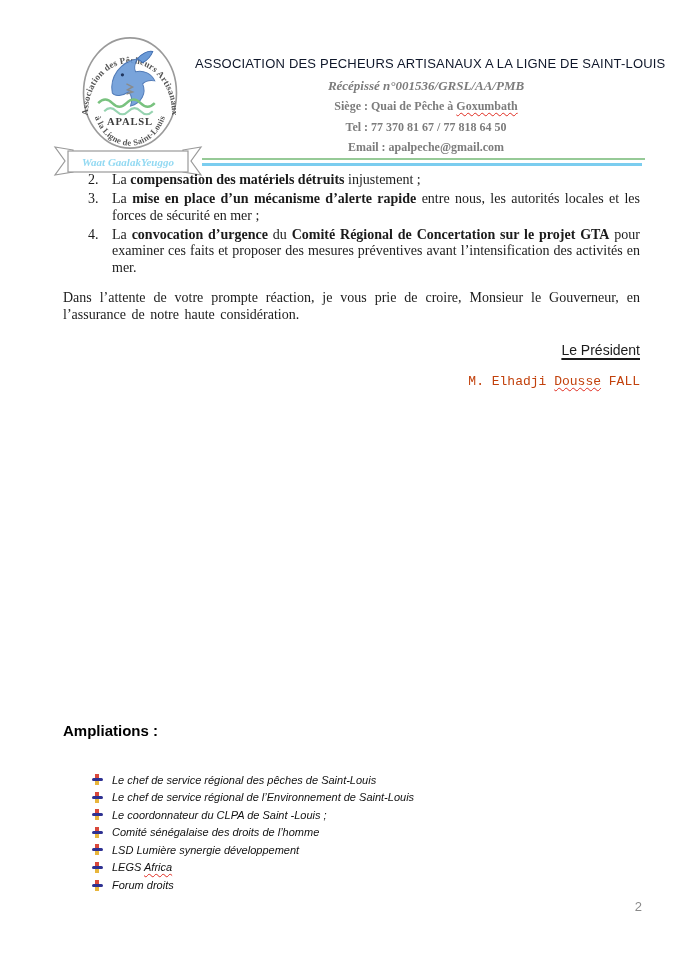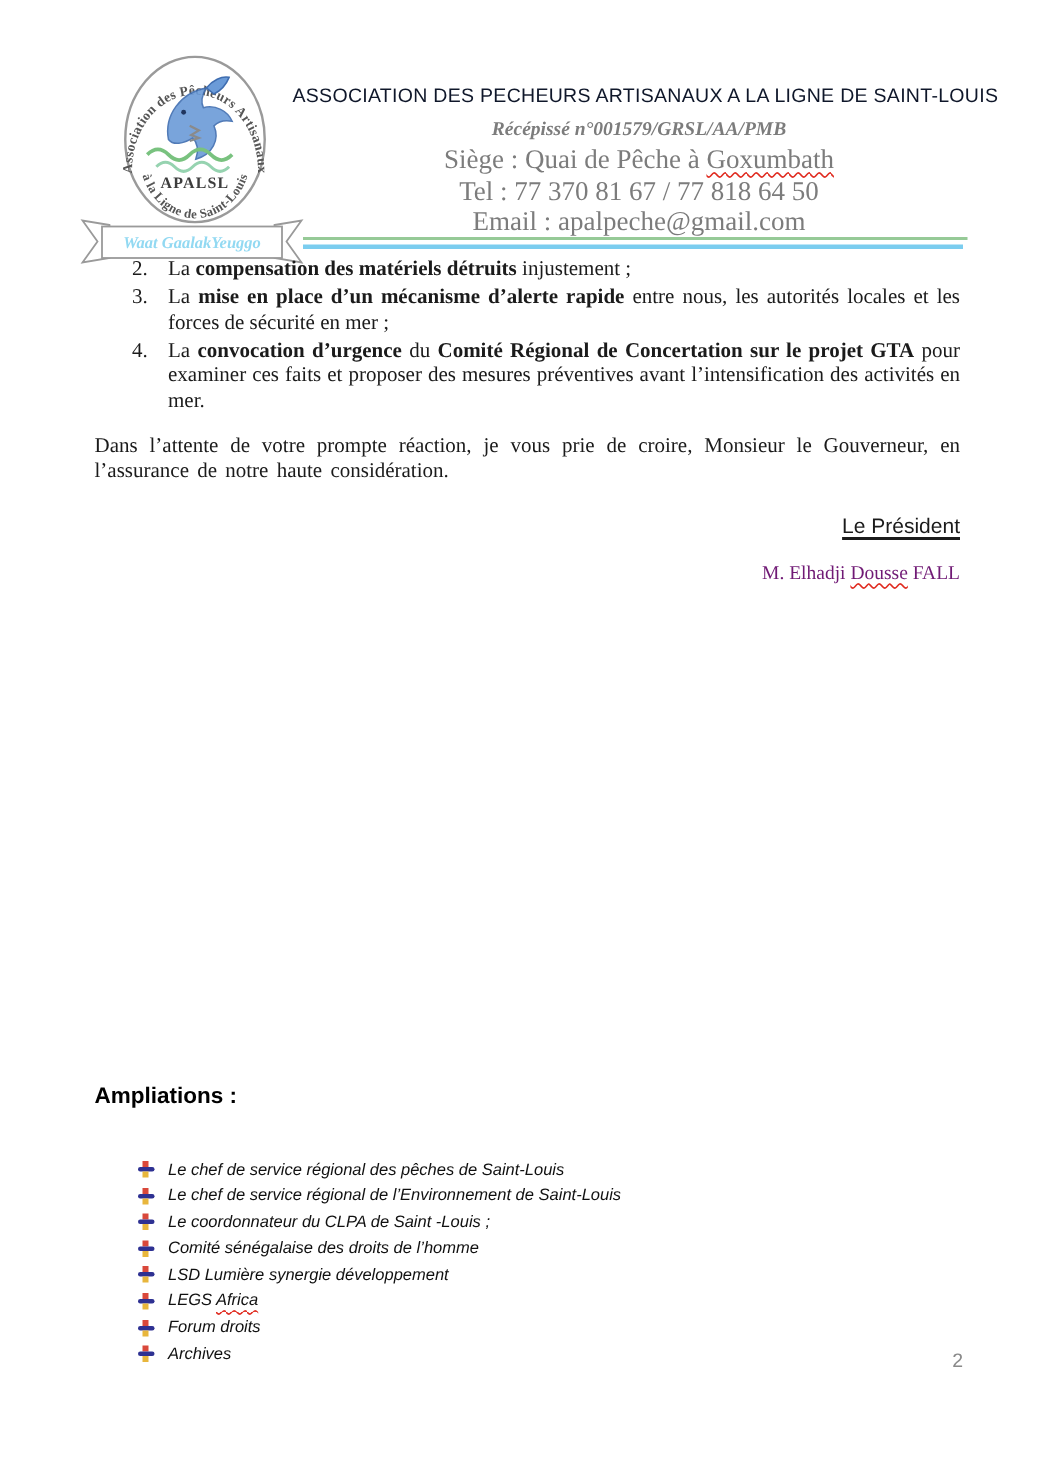--- a/index.html
+++ b/index.html
@@ -10,21 +10,21 @@
   }
   
   .logo{position:absolute;left:82px;top:36px;width:96px;height:114px;}
   .ribbon{position:absolute;left:53px;top:146px;width:150px;height:30px;}
   .hdr{position:absolute;left:195px;top:56px;width:462px;text-align:center;}
   .assoc-title{
     font-family:"Liberation Sans",sans-serif;font-weight:normal;font-size:13px;
     letter-spacing:.2px;color:#0f172a;white-space:nowrap;margin-bottom:5px;
   }
   .receipt{font-style:italic;font-weight:bold;font-size:13px;color:#7c7c7c;line-height:20px;}
-  .hline{font-weight:normal;font-size:18px;color:#7c7c7c;line-height:20.5px;white-space:nowrap;}
+  .hline{font-weight:bold;font-size:12px;color:#7c7c7c;line-height:20.5px;white-space:nowrap;}
   .rule-green{position:absolute;left:202px;top:158px;width:443px;height:2px;background:#96ca97;}
   .rule-blue{position:absolute;left:202px;top:163px;width:440px;height:3px;background:#7bcdef;}
   .wavy{
     text-decoration:underline;text-decoration-style:wavy;
     text-decoration-color:#e02b20;text-decoration-thickness:1px;text-underline-offset:2px;
   }
   
   .numlist{position:absolute;left:88px;top:172px;width:552px;}
   .oli{display:flex;margin-bottom:2.5px;}
   .oli .num{flex:0 0 24px;font-size:14px;line-height:16.5px;}
@@ -34,21 +34,21 @@
     position:absolute;left:63px;top:289px;width:577px;margin:0;
     font-size:14px;line-height:17px;text-align:justify;word-spacing:2px;
   }
   .president{
     position:absolute;right:60px;top:342px;
     font-family:"Liberation Sans",sans-serif;font-weight:normal;font-size:14px;
     text-decoration:underline;text-decoration-thickness:1.5px;text-underline-offset:3px;
   }
   .signame{
     position:absolute;right:60px;top:374px;
-    font-family:Liberation Serif, serif;font-size:13px;color:#701a75;margin-left:24px;
+    font-family:Liberation Mono, monospace;font-size:13px;color:#c2410c;margin-left:24px;
   }
   
   .amp-head{
     position:absolute;left:63px;top:722px;
     font-family:"Liberation Sans",sans-serif;font-weight:bold;font-size:15px;color:#000;
   }
   .amplist{position:absolute;left:92px;top:756px;width:430px;margin-top:18px;}
   .bli{display:flex;align-items:center;margin-bottom:6.6px;height:11px;}
   .plus-icon{position:relative;flex:0 0 11px;width:11px;height:11px;margin-right:9px;}
   .plus-icon::before{content:"";position:absolute;left:3px;top:0;width:4px;height:4px;background:#d9483b;}
@@ -99,21 +99,21 @@
 
   <svg class="ribbon" viewBox="0 0 150 30">
     <path d="M20,4 L2,1 L12,15 L2,29 L20,26 Z" fill="#ffffff" stroke="#9a9a9a" stroke-width="1.2"></path>
     <path d="M130,4 L148,1 L138,15 L148,29 L130,26 Z" fill="#ffffff" stroke="#9a9a9a" stroke-width="1.2"></path>
     <rect x="15" y="5" width="120" height="21" fill="#ffffff" stroke="#9a9a9a" stroke-width="1.2"></rect>
     <text x="75" y="19.5" text-anchor="middle" font-size="11" font-style="italic" font-weight="bold" fill="#92d9f2">Waat GaalakYeuggo</text>
   </svg>
 
   <div class="hdr">
     <div class="assoc-title">ASSOCIATION DES PECHEURS ARTISANAUX A LA LIGNE DE SAINT-LOUIS</div>
-    <div class="receipt">Récépissé n°001579/GRSL/AA/PMB</div>
+    <div class="receipt">Récépissé n°001536/GRSL/AA/PMB</div>
     <div class="hline">
       <span>Siège : Quai de Pêche à </span><span class="wavy">Goxumbath</span>
     </div>
     <div class="hline">Tel : 77 370 81 67 / 77 818 64 50</div>
     <div class="hline">Email : apalpeche@gmail.com</div>
   </div>
 
   <div class="rule-green"></div>
   <div class="rule-blue"></div>
 
@@ -177,23 +177,17 @@
           <span class="bar"></span>
         </span>
       <span class="btxt"><span>LEGS </span><span class="wavy">Africa</span></span>
     </div>
     <div class="bli">
       <span class="plus-icon">
           <span class="bar"></span>
         </span>
       <span class="btxt"><span>Forum droits</span><span class="wavy"></span></span>
     </div>
-    <div class="bli">
-      <span class="plus-icon">
-          <span class="bar"></span>
-        </span>
-      <span class="btxt"><span>Archives</span><span class="wavy"></span></span>
-    </div>
   </div>
 
   <div class="pagenum">2</div>
 
 </div>
 
 </body></html>

